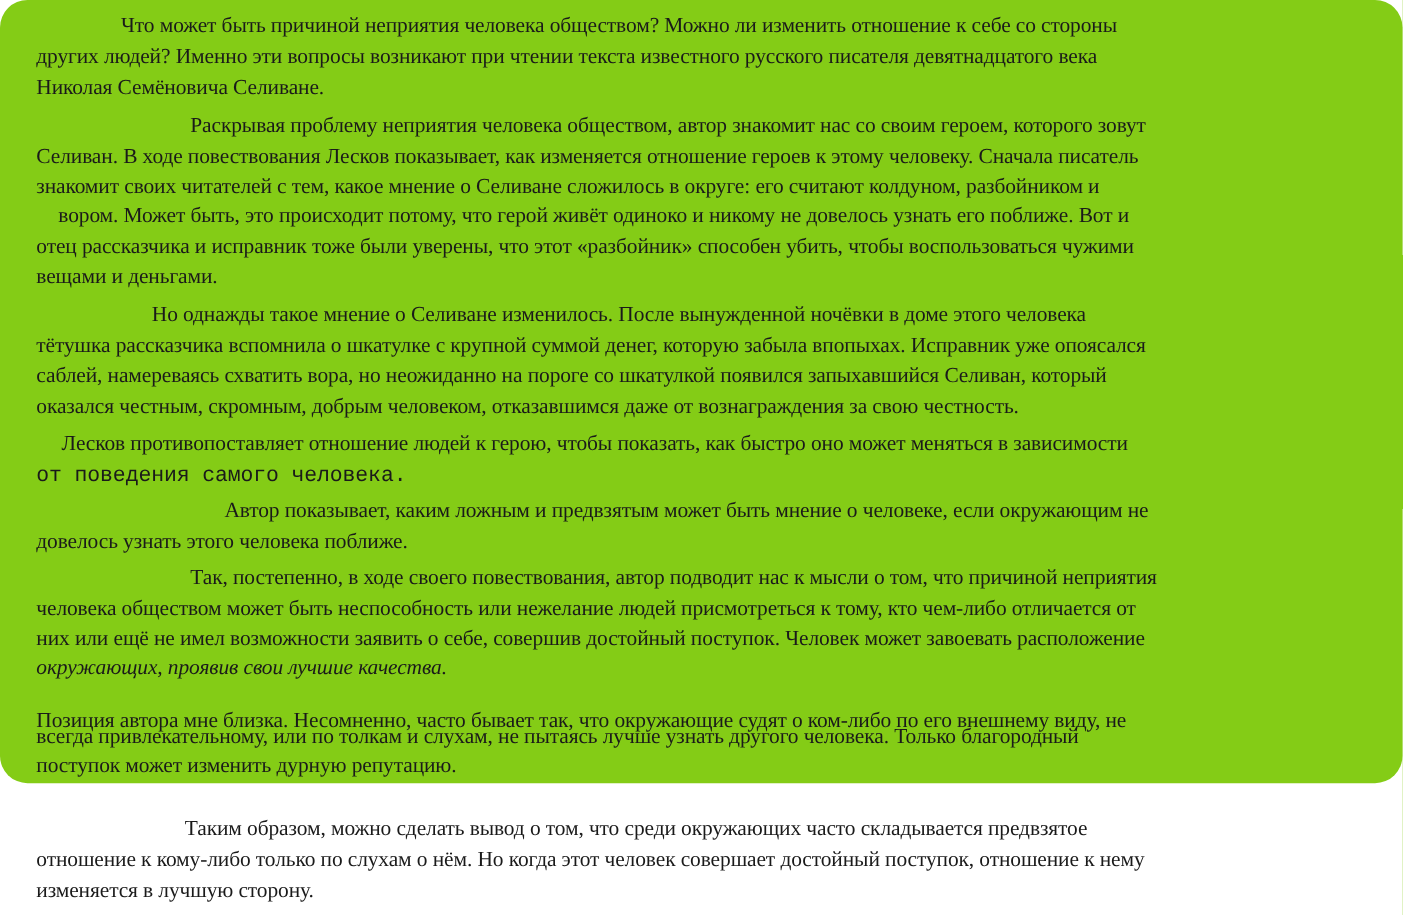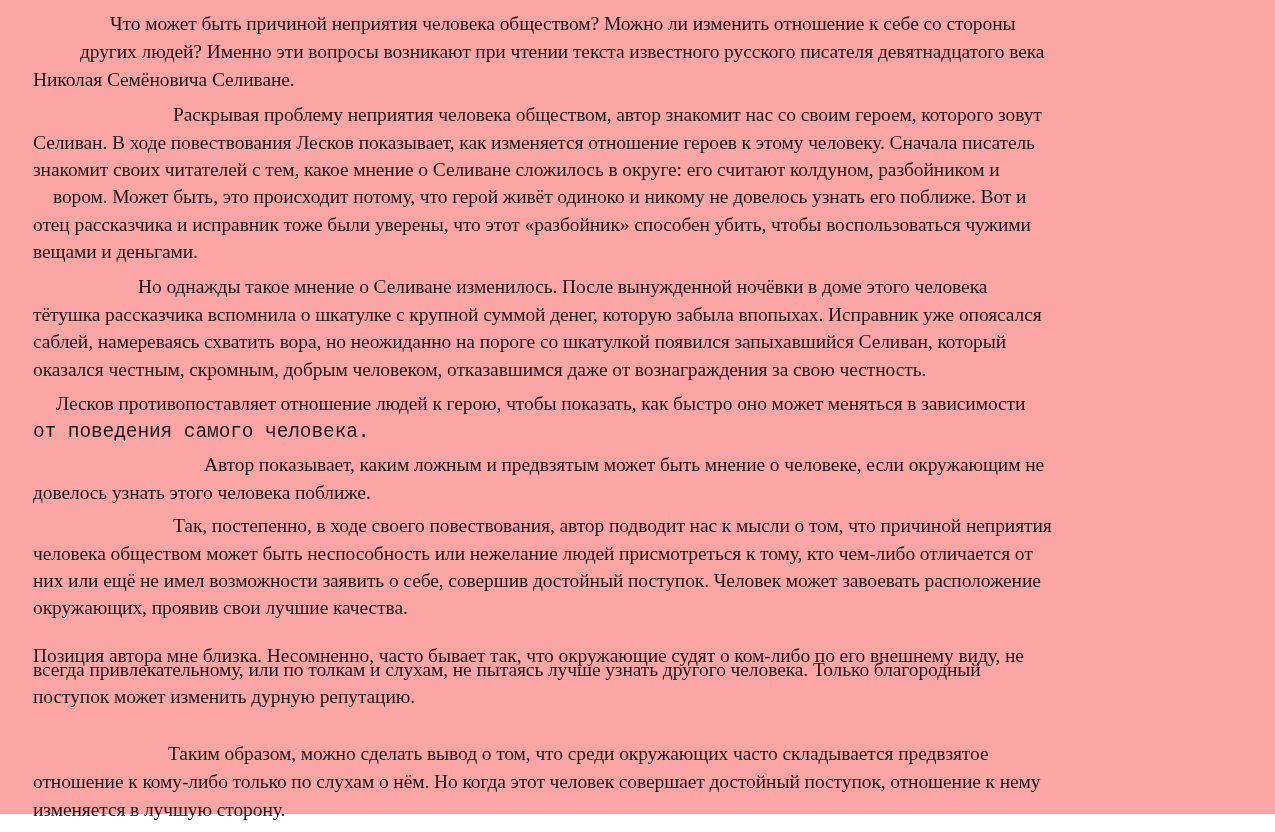--- a/index.html
+++ b/index.html
@@ -12,22 +12,23 @@
       height: 832px;
       position: relative;
       overflow: hidden;
       font-family: "Liberation Serif", "DejaVu Serif", serif;
       color: #1a1a1a;
     }
     .page {
       position: absolute;
       left: 0; top: 0;
       width: 1275px;
-      height: 814px;
-      background: #fca5a5;
+      height: 712px;
+      background: #84cc16;
+      border-radius: 25px;
     }
     .para {
       position: absolute;
       left: 0;
       width: 1275px;
     }
     .line {
       position: absolute;
       white-space: nowrap;
       font-size: 19.5px;
@@ -36,21 +37,21 @@
       letter-spacing: -0.1px;
     }
   </style>
 </head>
 <body>
 
 <div class="page">
 
   <div class="para">
     <div class="line" style="left:110px; top:10px;">Что может быть причиной неприятия человека обществом? Можно ли изменить отношение к себе со стороны</div>
-    <div class="line" style="left:33px; top:38px;margin-left:47px;">других людей? Именно эти вопросы возникают при чтении текста известного русского писателя девятнадцатого века</div>
+    <div class="line" style="left:33px; top:38px;">других людей? Именно эти вопросы возникают при чтении текста известного русского писателя девятнадцатого века</div>
     <div class="line" style="left:33px; top:66px;">Николая Семёновича Селиване.</div>
   </div>
 
   <div class="para">
     <div class="line" style="left:173px; top:101px;">Раскрывая проблему неприятия человека обществом, автор знакомит нас со своим героем, которого зовут</div>
     <div class="line" style="left:33px; top:129px;">Селиван. В ходе повествования Лесков показывает, как изменяется отношение героев к этому человеку. Сначала писатель</div>
     <div class="line" style="left:33px; top:156px;">знакомит своих читателей с тем, какое мнение о Селиване сложилось в округе: его считают колдуном, разбойником и</div>
     <div class="line" style="left:33px; top:183px;margin-left:20px;">вором. Может быть, это происходит потому, что герой живёт одиноко и никому не довелось узнать его поближе. Вот и</div>
     <div class="line" style="left:33px; top:211px;">отец рассказчика и исправник тоже были уверены, что этот «разбойник» способен убить, чтобы воспользоваться чужими</div>
     <div class="line" style="left:33px; top:238px;">вещами и деньгами.</div>
@@ -70,21 +71,21 @@
 
   <div class="para">
     <div class="line" style="left:204px; top:451px;">Автор показывает, каким ложным и предвзятым может быть мнение о человеке, если окружающим не</div>
     <div class="line" style="left:33px; top:479px;">довелось узнать этого человека поближе.</div>
   </div>
 
   <div class="para">
     <div class="line" style="left:173px; top:512px;">Так, постепенно, в ходе своего повествования, автор подводит нас к мысли о том, что причиной неприятия</div>
     <div class="line" style="left:33px; top:540px;">человека обществом может быть неспособность или нежелание людей присмотреться к тому, кто чем-либо отличается от</div>
     <div class="line" style="left:33px; top:567px;">них или ещё не имел возможности заявить о себе, совершив достойный поступок.  Человек может завоевать расположение</div>
-    <div class="line" style="left:33px; top:594px;">окружающих, проявив свои лучшие качества.</div>
+    <div class="line" style="left:33px; top:594px;font-style:italic;">окружающих, проявив свои лучшие качества.</div>
   </div>
 
   <div class="para">
     <div class="line" style="left:33px; top:628px;margin-top:14px;">Позиция автора мне близка. Несомненно, часто бывает так, что окружающие судят о ком-либо по его внешнему виду, не</div>
     <div class="line" style="left:33px; top:656px;">всегда привлекательному, или по толкам и слухам, не пытаясь лучше узнать другого человека. Только благородный</div>
     <div class="line" style="left:33px; top:683px;">поступок может изменить дурную репутацию.</div>
   </div>
 
   <div class="para">
     <div class="line" style="left:168px; top:740px;">Таким образом, можно сделать вывод о том, что среди окружающих часто складывается предвзятое</div>

